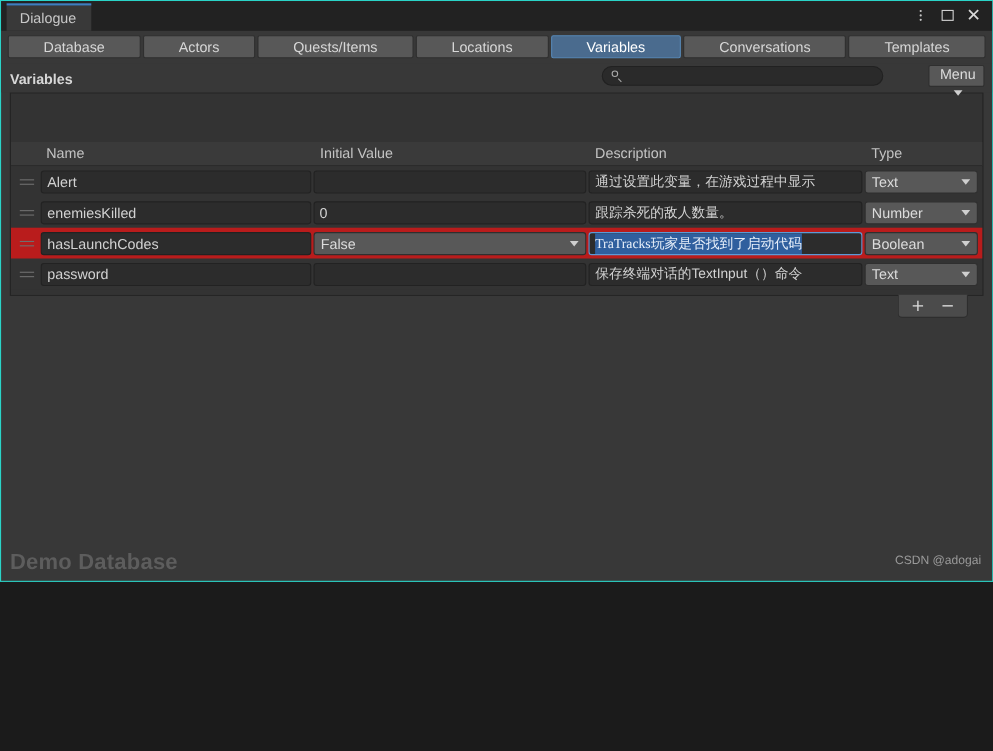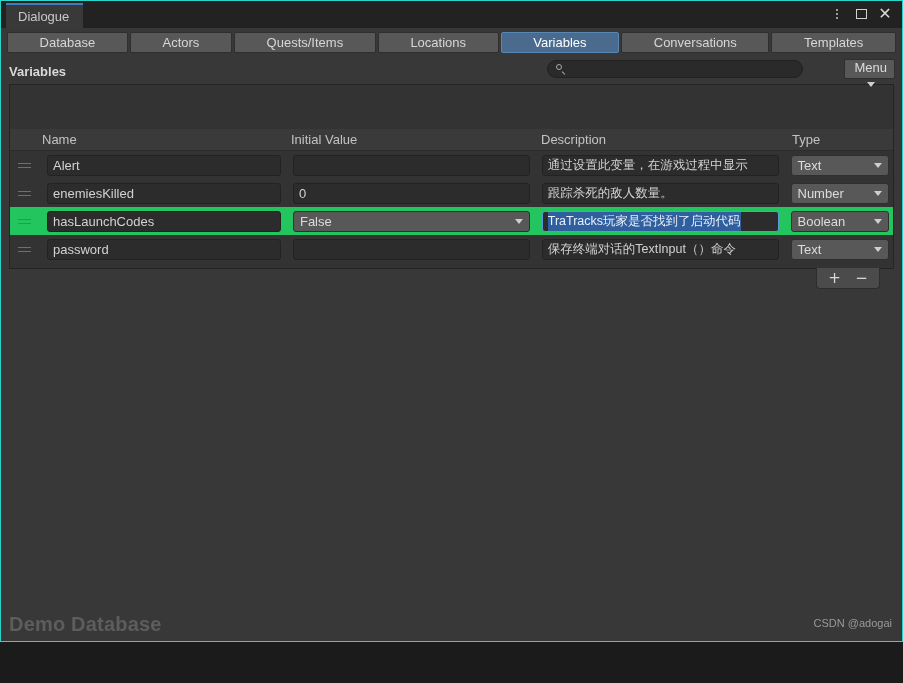--- a/index.html
+++ b/index.html
@@ -7,21 +7,21 @@
     padding: 0;
     background: #1b1b1b;
   }
   body {
     font-family: "Liberation Sans", sans-serif;
     -webkit-font-smoothing: antialiased;
   }
   .window {
     position: relative;
     width: 903px;
-    height: 642px;
+    height: 529px;
     background: #383838;
     box-sizing: border-box;
     border: 1px solid #2ad4c8;
     overflow: hidden;
   }
 
   
   .titlebar {
     position: relative;
     height: 27px;
@@ -229,21 +229,21 @@
   .h-type   { width: 106px; }
 
   .rows { background: #333333; }
   .row {
     display: flex;
     align-items: center;
     height: 28px;
     padding: 0 2px;
     box-sizing: border-box;
   }
-  .row.selected { background: #22c55e; }
+  .row.selected { background: #b91c1c; }
 
   .drag-handle {
     width: 25px;
     height: 28px;
     display: flex;
     flex-direction: column;
     justify-content: center;
     align-items: center;
     gap: 3px;
     flex: 0 0 auto;
@@ -252,21 +252,20 @@
     display: block;
     width: 13px;
     height: 1px;
     background: #6f6f6f;
   }
 
   .cell {
     box-sizing: border-box;
     margin-right: 2px;
     height: 21px;
-    margin-left: 10px;
   }
   .c-name { width: 247px; }
   .c-init { width: 250px; }
   .c-desc { width: 250px; }
   .c-type { width: 104px; }
 
   .field {
     width: 100%;
     height: 21px;
     background: #2c2c2c;
@@ -279,20 +278,21 @@
     display: flex;
     align-items: center;
     overflow: hidden;
     white-space: nowrap;
     font-family: "Liberation Sans", sans-serif;
   }
   .field.cjk { font-size: 12.5px; letter-spacing: 0px; }
   .field.focused {
     border: 1px solid #5b9ad6;
     background: #2c2c2c;
+    font-family: Liberation Serif, serif;
   }
   .field.focused .sel {
     background: #2f5f9e;
     color: #e8f0fa;
     padding: 1px 0;
   }
 
   .dropdown {
     width: 100%;
     height: 21px;

